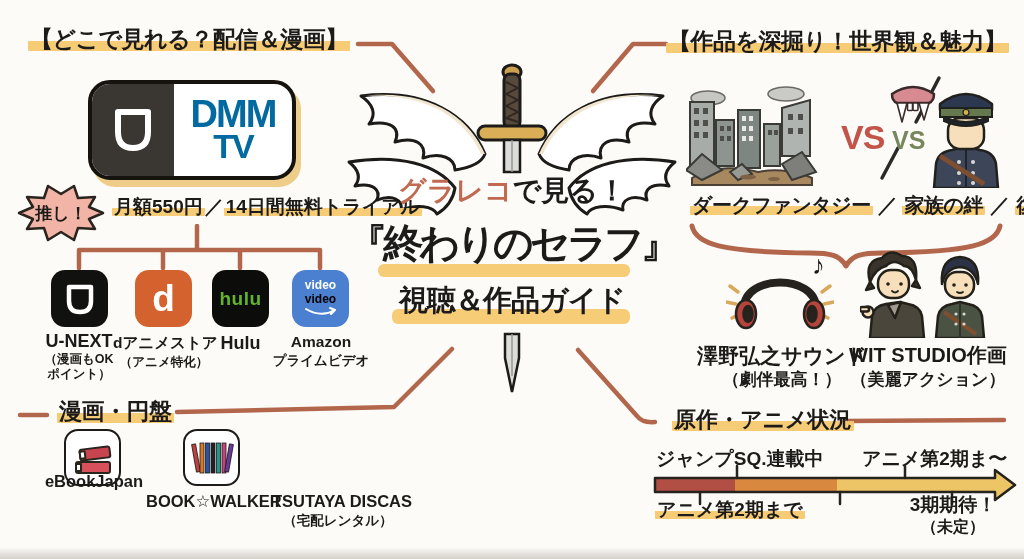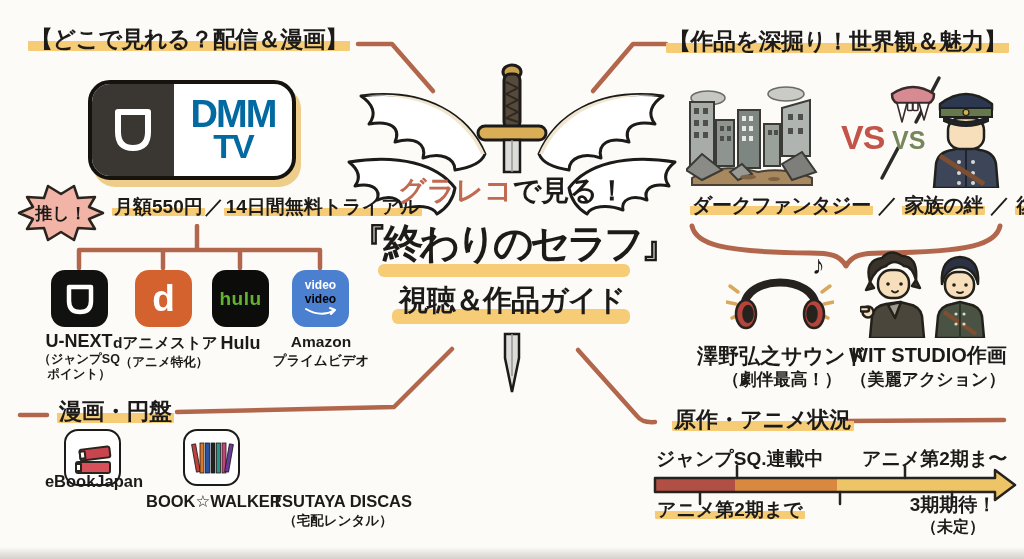--- a/index.html
+++ b/index.html
@@ -115,21 +115,21 @@
   <div class="abs z2 tile" style="left:292px; top:270px; background:#4b7fd0;">
     <span style="color:#fff; font-size:12px; font-weight:800; line-height:1.1;">video</span>
     <span style="color:#000000; font-size:12px; font-weight:700; line-height:1.1;">video</span>
     <svg width="34" height="12" viewBox="0 0 34 12">
         <path d="M2 3 Q17 12 31 4 M31 4 L26 2 M31 4 L27 8" fill="none" stroke="#ffffff" stroke-width="2" stroke-linecap="round"></path>
       </svg>
   </div>
 
   <div class="abs z2 svc-label nowrap" style="left:24px; top:331px; width:110px; font-size:18px;">U-NEXT</div>
   <div class="abs z2 svc-note" style="left:24px; top:352px; width:110px;">
-    <div>（ジャンプSQ</div>
+    <div>（漫画もOK</div>
     <div>ポイント）</div>
   </div>
   <div class="abs z2 svc-label nowrap" style="left:113px; top:333px; width:102px; font-size:15.5px;">dアニメストア</div>
   <div class="abs z2 svc-note" style="left:113px; top:355px; width:102px;">（アニメ特化）</div>
   <div class="abs z2 svc-label nowrap" style="left:212px; top:333px; width:57px; font-size:18px;">Hulu</div>
   <div class="abs z2 svc-label nowrap" style="left:280px; top:333px; width:82px; font-size:15.5px;">Amazon</div>
   <div class="abs z2 svc-note nowrap" style="left:270px; top:353px; width:102px; font-size:13.5px;">プライムビデオ</div>
 
   <div class="abs z2 heading nowrap" style="left:57px; top:396px;"><span class="hl">漫画・円盤</span></div>
 

